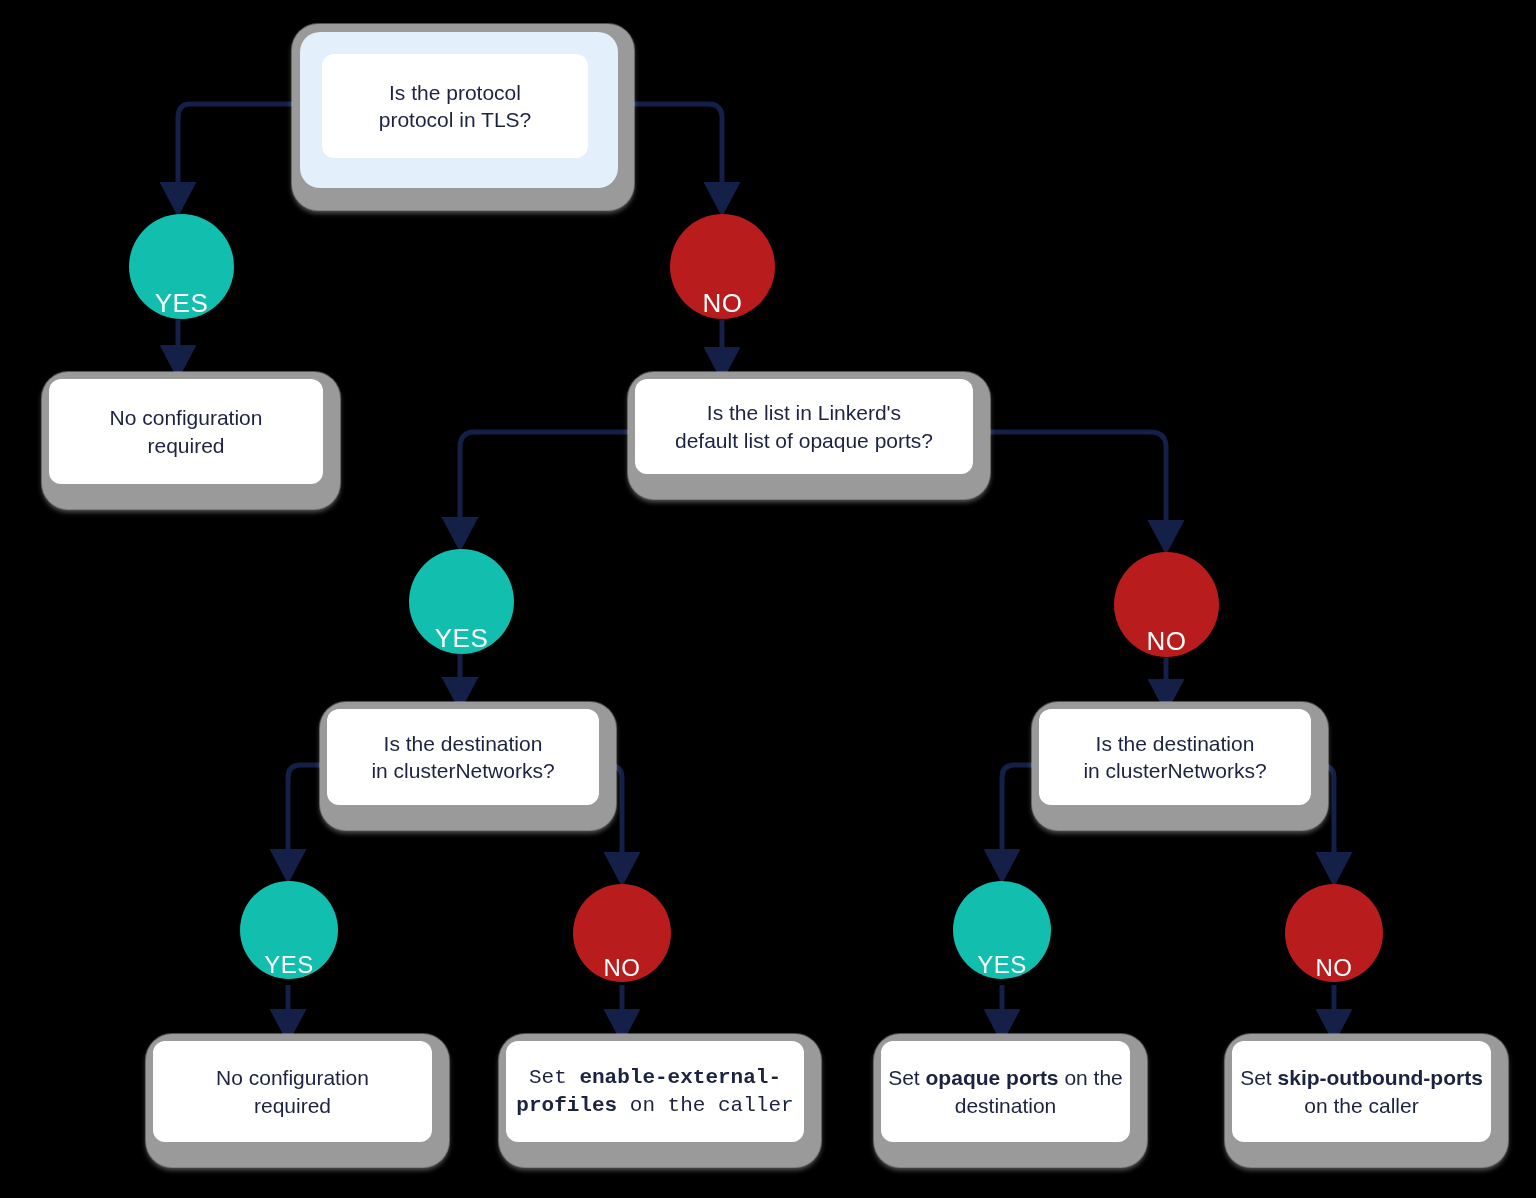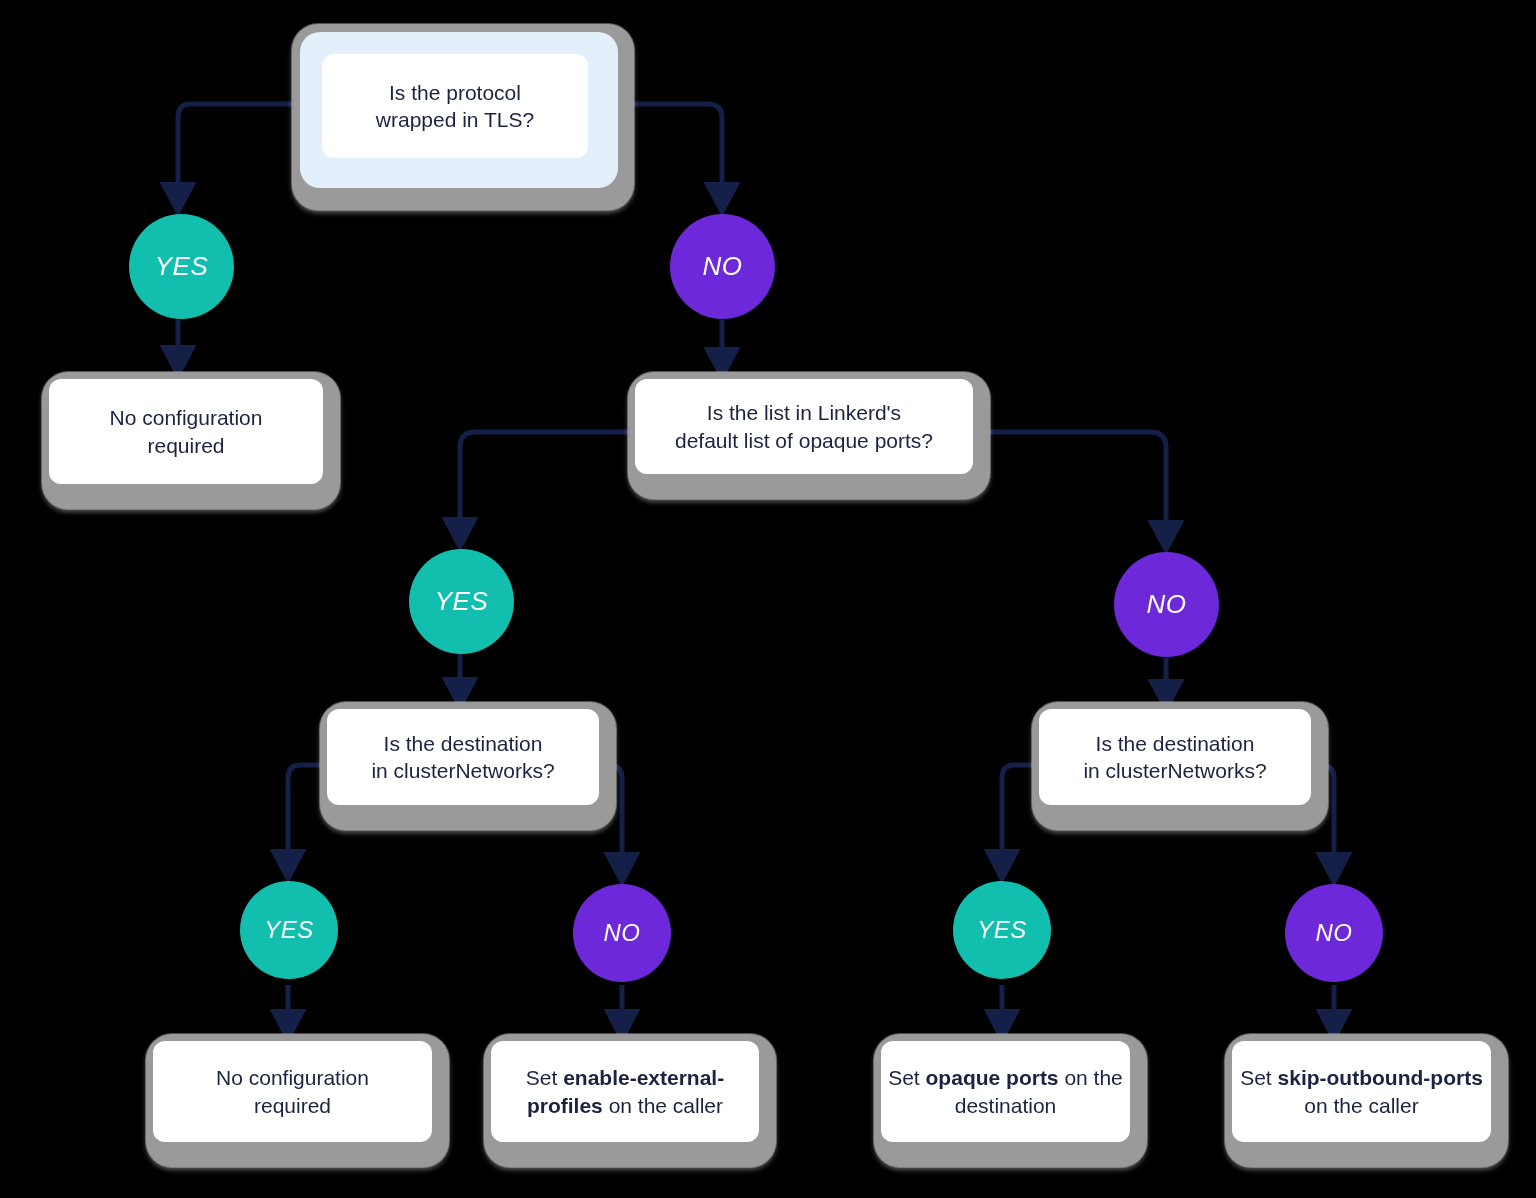--- a/index.html
+++ b/index.html
@@ -90,30 +90,29 @@
     right: 46px;
     bottom: 52px;
     font-size: 21px;
   }
 
   
   .badge {
     position: absolute;
     border-radius: 50%;
     display: flex;
-    align-items: center;
+    align-items: flex-end;
     justify-content: center;
     color: #ffffff;
     font-size: 26px;
     letter-spacing: 0.5px;
     box-sizing: border-box;
-    font-style: italic;
   }
   .badge.yes { background: #12bfae; }
-  .badge.no  { background: #6d28d9; }
+  .badge.no  { background: #b91c1c; }
   .badge.small { font-size: 24px; }
 </style>
 </head>
 <body>
 
 <div id="canvas">
 
   <svg id="edges" viewBox="0 0 1536 1198" width="1536" height="1198" xmlns="http://www.w3.org/2000/svg">
     <defs>
       <marker id="arrow" markerWidth="9" markerHeight="9" refX="5.2" refY="4.5" orient="auto" markerUnits="strokeWidth">
@@ -152,21 +151,21 @@
       <path d="M 1334,985 L 1334,1032"></path>
     </g>
   </svg>
 
   <div class="node rootnode" style="left:292px; top:24px; width:342px; height:186px;">
     <div class="shell halo"></div>
     <div class="band"></div>
     <div class="card">
       <span class="txt">
         <span>Is the protocol</span><br>
-        <span>wrapped in TLS?</span>
+        <span>protocol in TLS?</span>
       </span>
     </div>
   </div>
 
   <div class="badge yes" style="left:129px; top:214px; width:105px; height:105px;">
     <span>YES</span>
   </div>
   <div class="badge no" style="left:670px; top:214px; width:105px; height:105px;">
     <span>NO</span>
   </div>
@@ -234,21 +233,21 @@
   <div class="node boxnode" style="left:146px; top:1034px; width:303px; height:133px;">
     <div class="shell"></div>
     <div class="card">
       <span class="txt">
         <span>No configuration</span><br>
         <span>required</span>
       </span>
     </div>
   </div>
 
-  <div class="node boxnode" style="left:484px; top:1034px; width:292px; height:133px;">
+  <div class="node boxnode" style="left:499px; top:1034px; width:322px; height:133px;font-family:Liberation Mono, monospace;">
     <div class="shell"></div>
     <div class="card">
       <span class="txt">
         <span>Set </span><b>enable-external-profiles</b><span> on the caller</span>
       </span>
     </div>
   </div>
 
   <div class="node boxnode" style="left:874px; top:1034px; width:273px; height:133px;text-decoration:underline;">
     <div class="shell"></div>

